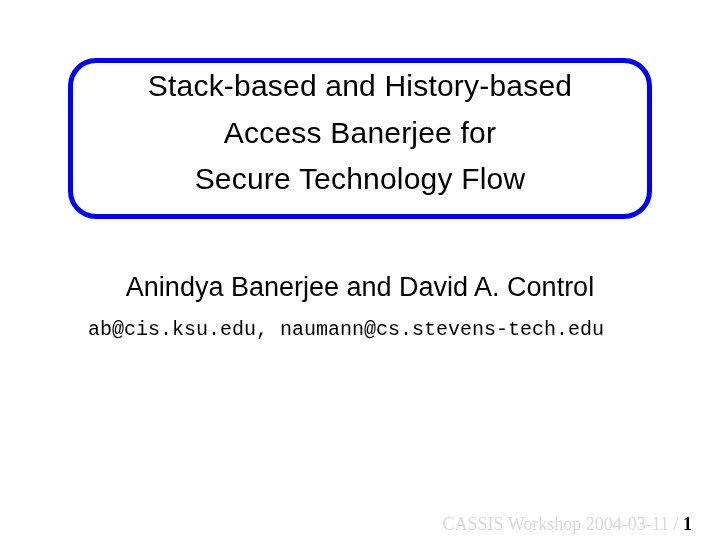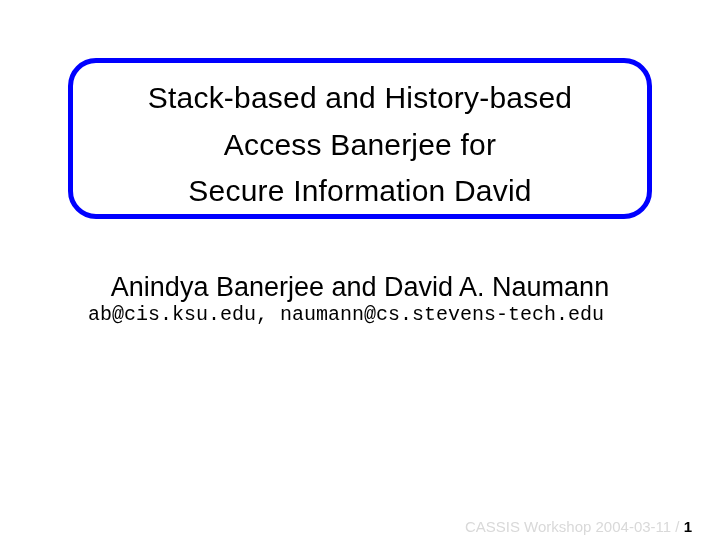--- a/index.html
+++ b/index.html
@@ -20,81 +20,80 @@
   .title-box {
     position: absolute;
     left: 68px;
     top: 58px;
     width: 584px;
     height: 161px;
     border: 5px solid #0000ff;
     border-radius: 28px;
     box-sizing: border-box;
     text-align: center;
-    padding-top: 12px;
   }
   .title-line {
     font-size: 30px;
     color: #000000;
     line-height: 1.55;
     letter-spacing: 0.2px;
   }
   .authors {
     position: absolute;
     top: 272px;
     left: 0;
     width: 720px;
     text-align: center;
     font-size: 27px;
     color: #000000;
   }
   .emails {
     position: absolute;
-    top: 303px;
+    top: 318px;
     left: 0;
     width: 692px;
     text-align: center;
     font-family: "Courier New", Courier, monospace;
     font-size: 20px;
     color: #000000;
   }
   .affiliation {
     position: absolute;
     top: 356px;
     left: 0;
     width: 720px;
     text-align: center;
     font-size: 22px;
     color: #0000ff;
   }
   .footer {
     position: absolute;
     right: 28px;
     bottom: 22px;
-    font-family: Liberation Sans, sans-serif;
-    font-size: 15px;
+    font-family: Liberation Serif, serif;
+    font-size: 18px;
     color: #d9d9d9;
   }
   .footer .page {
     color: #000000;
     font-weight: bold;
   }
 </style>
 </head>
 <body>
 
 <div class="slide">
 
   <div class="title-box">
     <div class="title-line">Stack-based and History-based</div>
     <div class="title-line">Access Banerjee for</div>
-    <div class="title-line">Secure Information David</div>
+    <div class="title-line">Secure Technology Flow</div>
   </div>
 
-  <div class="authors">Anindya Banerjee and David A. Naumann</div>
+  <div class="authors">Anindya Banerjee and David A. Control</div>
 
   <div class="emails">ab@cis.ksu.edu, naumann@cs.stevens-tech.edu</div>
 
 
   <div class="footer">
     <span>CASSIS Workshop 2004-03-11 / </span><span class="page">1</span>
   </div>
 
 </div>
 

